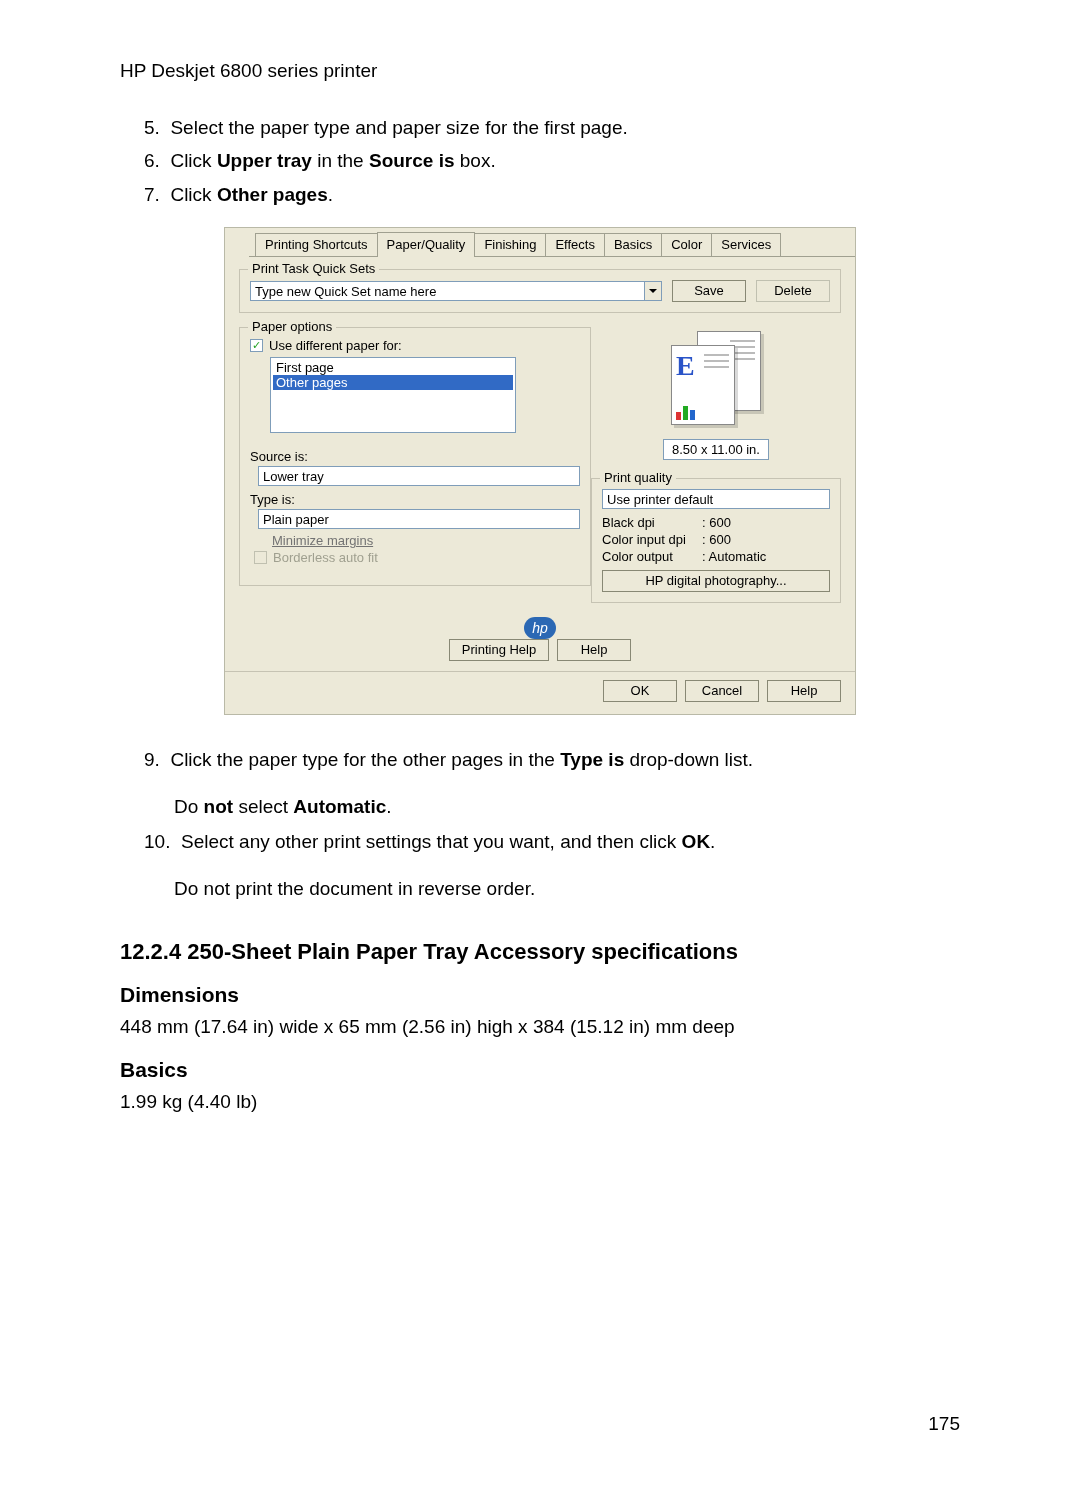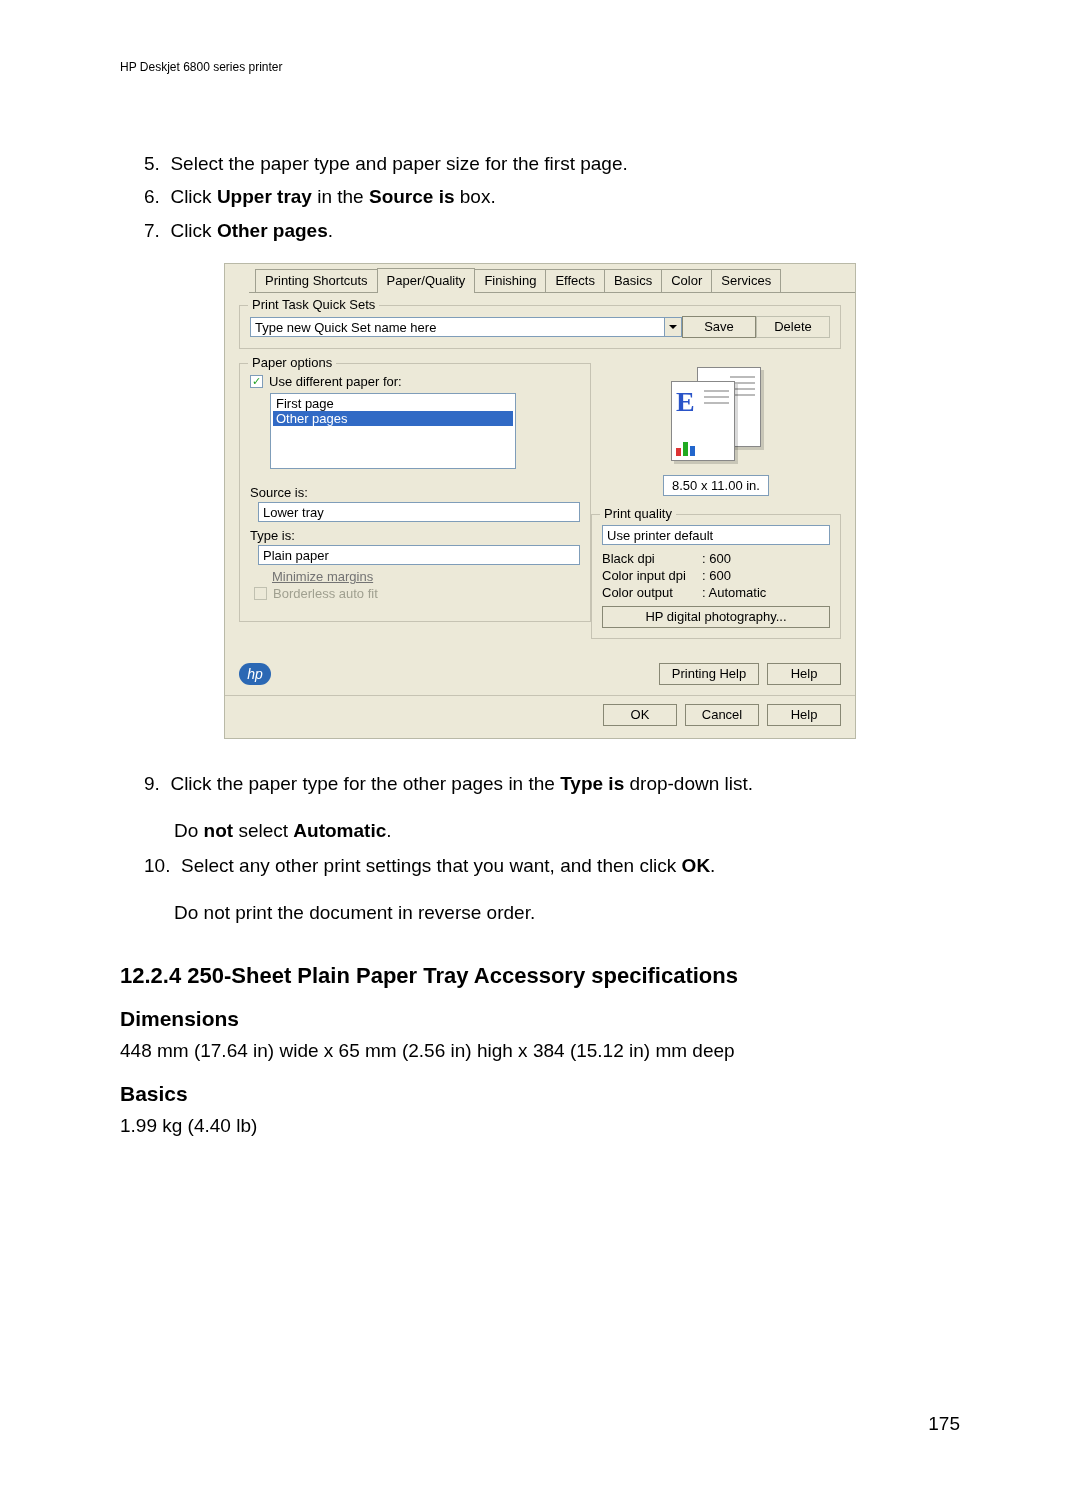--- a/index.html
+++ b/index.html
@@ -10,22 +10,22 @@
     color: #000;
     width: 1080px;
   }
   .page {
     padding: 60px 120px 40px 120px;
     position: relative;
     min-height: 1495px;
     box-sizing: border-box;
   }
   .doc-header {
-    font-size: 12px;
-    margin-bottom: 75px;
+    font-size: 19px;
+    margin-bottom: 31px;
   }
   ol.steps {
     list-style: none;
     padding: 0;
     margin: 0 0 18px 0;
   }
   ol.steps li {
     font-size: 19px;
     line-height: 1.55;
     padding-left: 54px;
@@ -83,21 +83,21 @@
     position: absolute;
     top: -9px;
     left: 8px;
     background: #ece9d8;
     padding: 0 4px;
     font-size: 13px;
   }
   .row {
     display: flex;
     align-items: center;
-    gap: 0;
+    gap: 10px;
   }
   .textfield {
     flex: 1;
     background: #fff;
     border: 1px solid #7f9db9;
     height: 20px;
     padding: 0 4px;
     font-family: Tahoma, Arial, sans-serif;
     font-size: 13px;
     box-sizing: border-box;
@@ -278,21 +278,21 @@
     border-top: 1px solid #c6c3b3;
     padding: 8px 14px 12px 14px;
     display: flex;
     justify-content: flex-end;
     gap: 8px;
   }
   .inner-footer {
     display: flex;
     justify-content: space-between;
     align-items: center;
-    margin-top: 10px;
+    flex-direction: column;
   }
   .section-heading {
     font-size: 22px;
     font-weight: bold;
     margin: 36px 0 18px 0;
   }
   .sub-heading {
     font-size: 21px;
     font-weight: bold;
     margin: 16px 0 6px 0;

